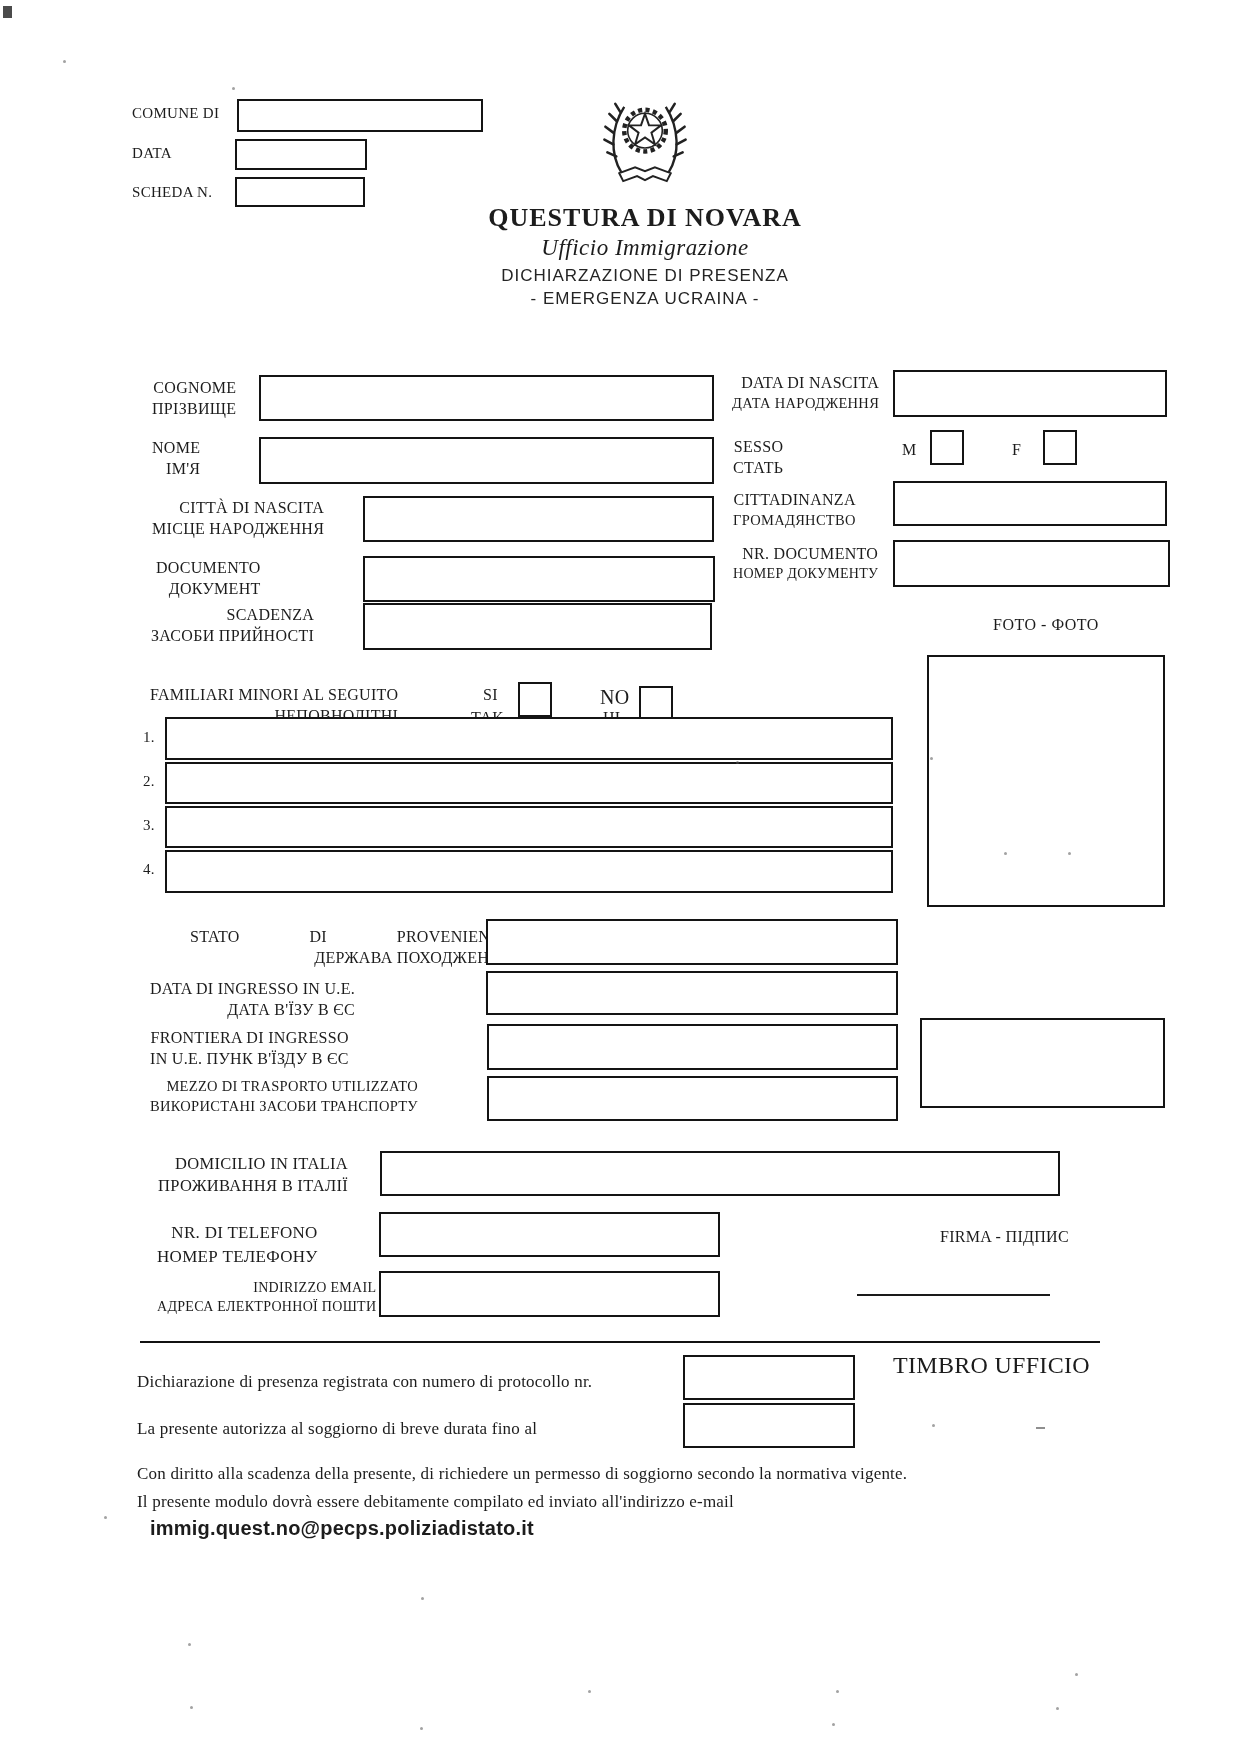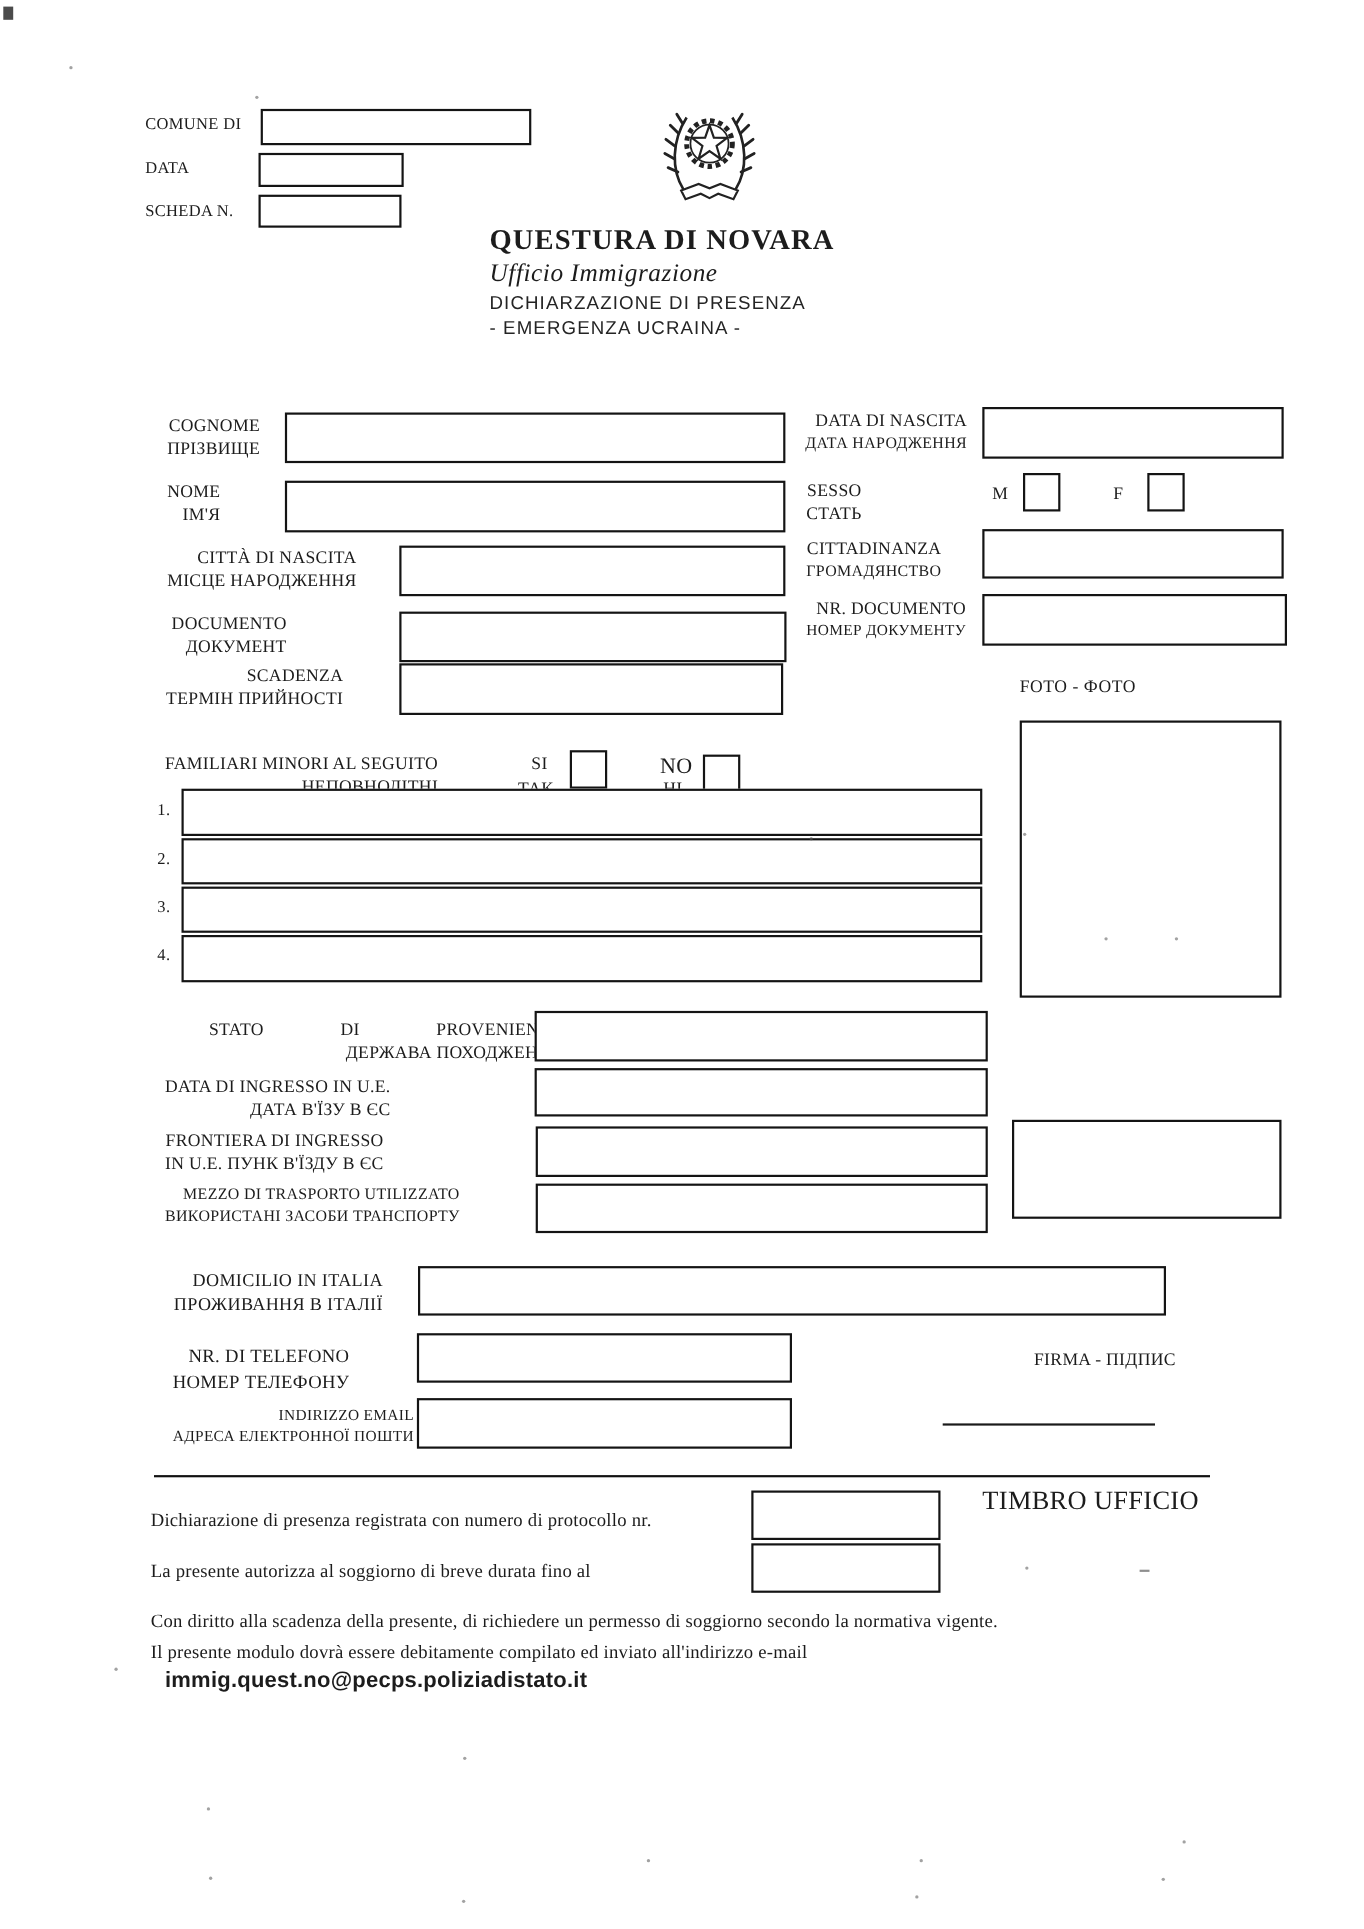--- a/index.html
+++ b/index.html
@@ -9,21 +9,21 @@
   .t{white-space:nowrap;letter-spacing:.3px;}
   .fl{position:absolute;line-height:21px;font-size:16px;}
   .fl span{display:block;white-space:nowrap;letter-spacing:.3px;text-align:right;}
   .s17{font-size:17px;}
   .s15{font-size:15px;}
   .s145{font-size:14.5px;line-height:20px;}
   .s135{font-size:14px;line-height:19px;}
   .bx{position:absolute;border:2px solid #141414;background:#fff;box-sizing:border-box;}
   .bx3{border-width:2.5px;}
   .cb{position:absolute;width:34px;height:35px;border:2px solid #141414;box-sizing:border-box;background:#fff;}
-  .ctr{}
+  .ctr{text-align:center;}
   .hdr-office{font-size:26px;font-weight:bold;letter-spacing:1px;}
   .hdr-dept{font-size:23px;font-style:italic;letter-spacing:.5px;}
   .hdr-line{font-family:"Liberation Sans","DejaVu Sans",sans-serif;font-size:17px;letter-spacing:1px;color:#242424;}
   .foot{font-size:17px;letter-spacing:.2px;}
   .mail{font-family:"Liberation Sans","DejaVu Sans",sans-serif;font-size:20px;font-weight:bold;letter-spacing:.2px;}
   .just{text-align:justify;text-align-last:justify;width:322px;margin-left:40px;}
   .sigline{position:absolute;border-top:2px solid #1a1a1a;height:0;}
   .rule{position:absolute;border-top:2.5px solid #111;height:0;}
   .dot{position:absolute;width:3px;height:3px;background:#555;border-radius:50%;opacity:.55;}
   .dash{position:absolute;width:9px;height:2px;background:#444;opacity:.6;}
@@ -82,21 +82,21 @@
   <div class="bx" style="left:363px;top:496px;width:351px;height:46px"></div>
 
   <div class="fl" style="left:156px;top:557px">
     <span>DOCUMENTO</span>
     <span>ДОКУМЕНТ</span>
   </div>
   <div class="bx" style="left:363px;top:556px;width:352px;height:46px"></div>
 
   <div class="fl" style="left:151px;top:604px">
     <span>SCADENZA</span>
-    <span>ТЕРМІН ПРИЙНОСТІ</span>
+    <span>ЗАСОБИ ПРИЙНОСТІ</span>
   </div>
   <div class="bx" style="left:363px;top:603px;width:349px;height:47px"></div>
 
   <div class="fl" style="left:732px;top:372px">
     <span>DATA DI NASCITA</span>
     <span class="s145">ДАТА НАРОДЖЕННЯ</span>
   </div>
   <div class="bx" style="left:893px;top:370px;width:274px;height:47px"></div>
 
   <div class="fl" style="left:733px;top:436px">

